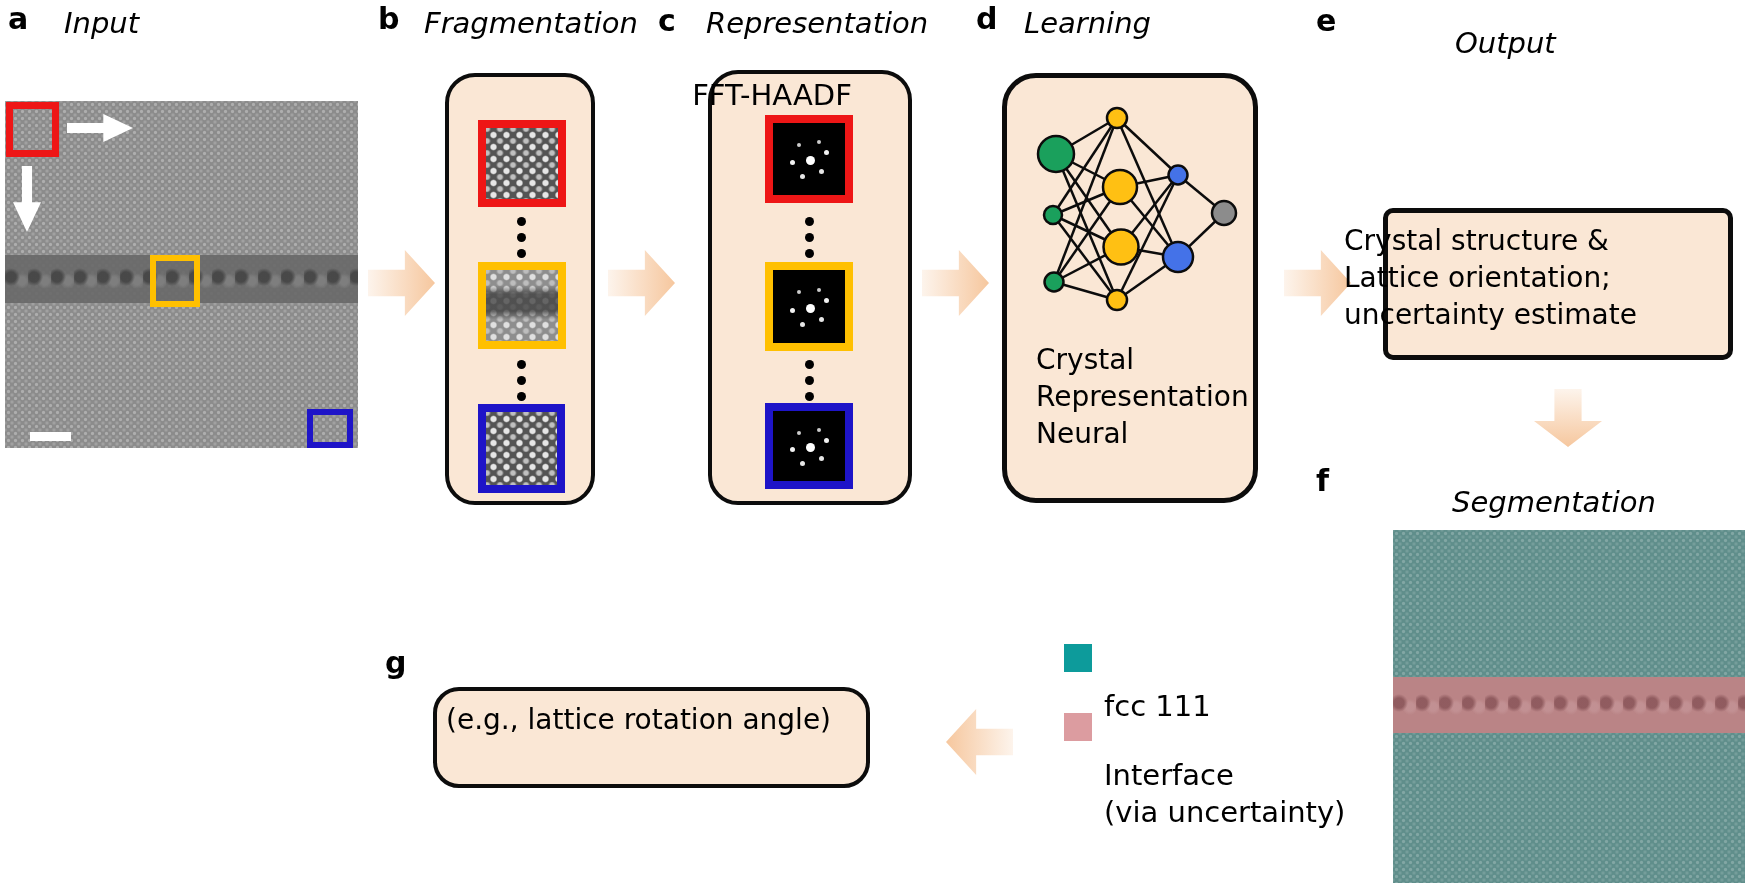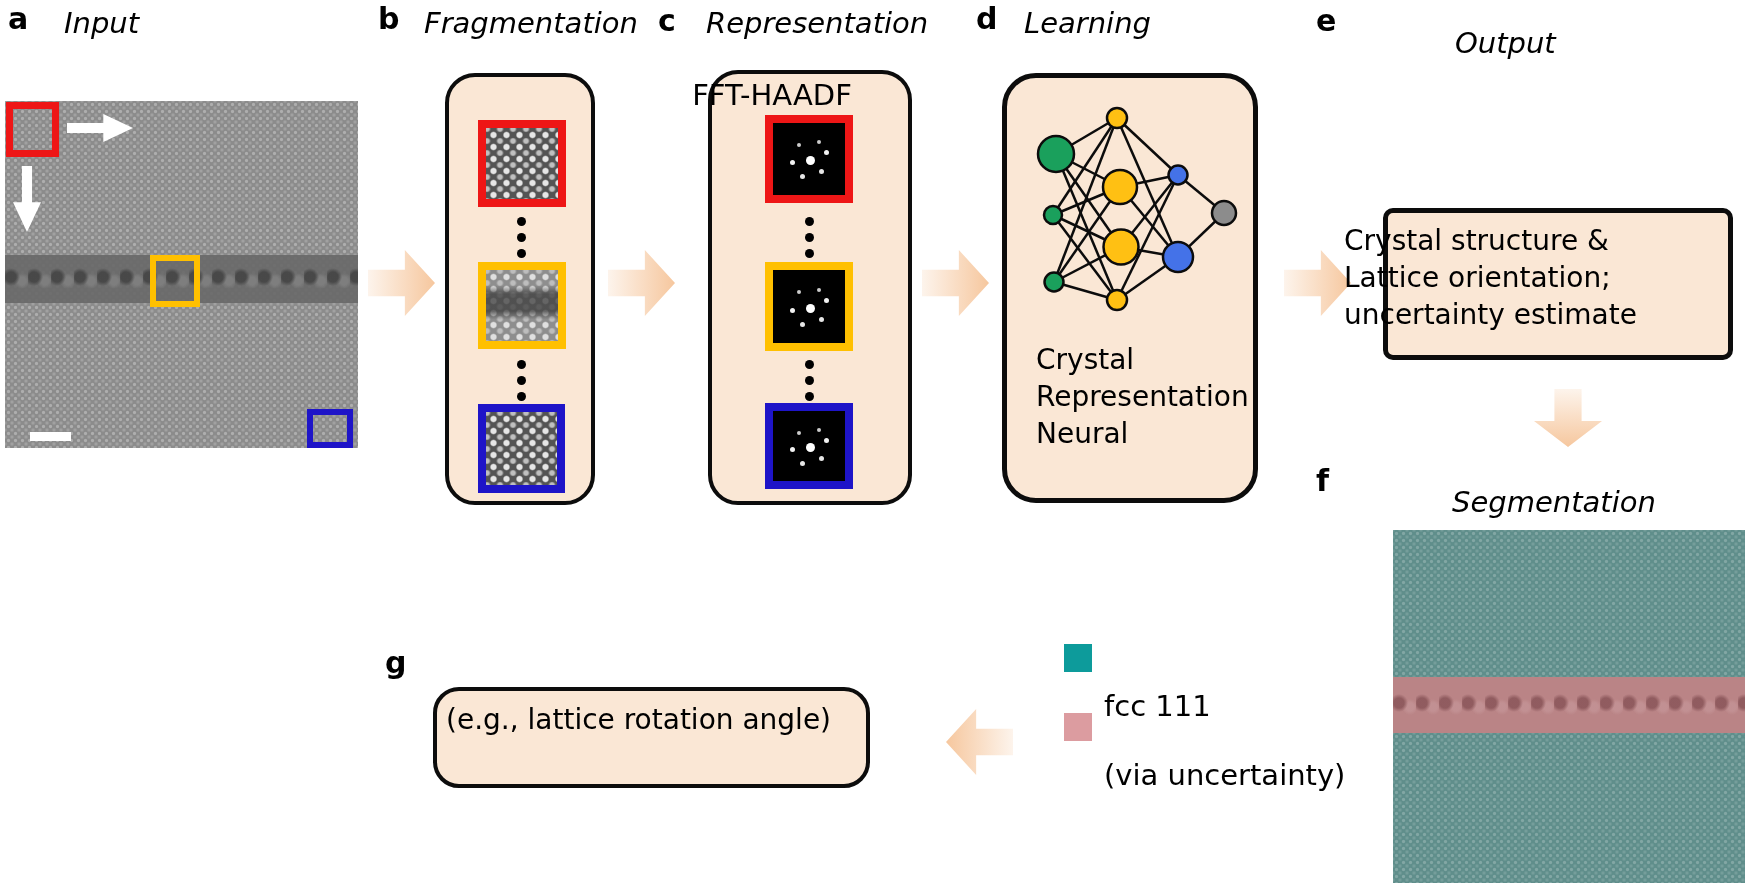--- a/index.html
+++ b/index.html
@@ -262,20 +262,21 @@
   <div class="flow-down" style="left:1534px;top:389px;"></div>
 
   <div class="seg">
     <div class="iface-f"></div>
   </div>
 
   <div class="swatch" style="left:1064px;top:644px;background:#0d9b9b;"></div>
   <div class="legtxt" style="left:1104px;top:640px;">fcc 111</div>
   <div class="swatch" style="left:1064px;top:713px;background:#dc9ca0;"></div>
   <div class="legtxt" style="left:1104px;top:709px;">
+    <div>Interface</div>
     <div>(via uncertainty)</div>
   </div>
 
   <div class="flow-left" style="left:946px;top:709px;"></div>
 
   <div class="gbox" style="left:433px;top:687px;width:437px;height:101px;"></div>
   <div class="txt" style="left:446px;top:701px;">
     <div>(e.g., lattice rotation angle)</div>
   </div>
 

